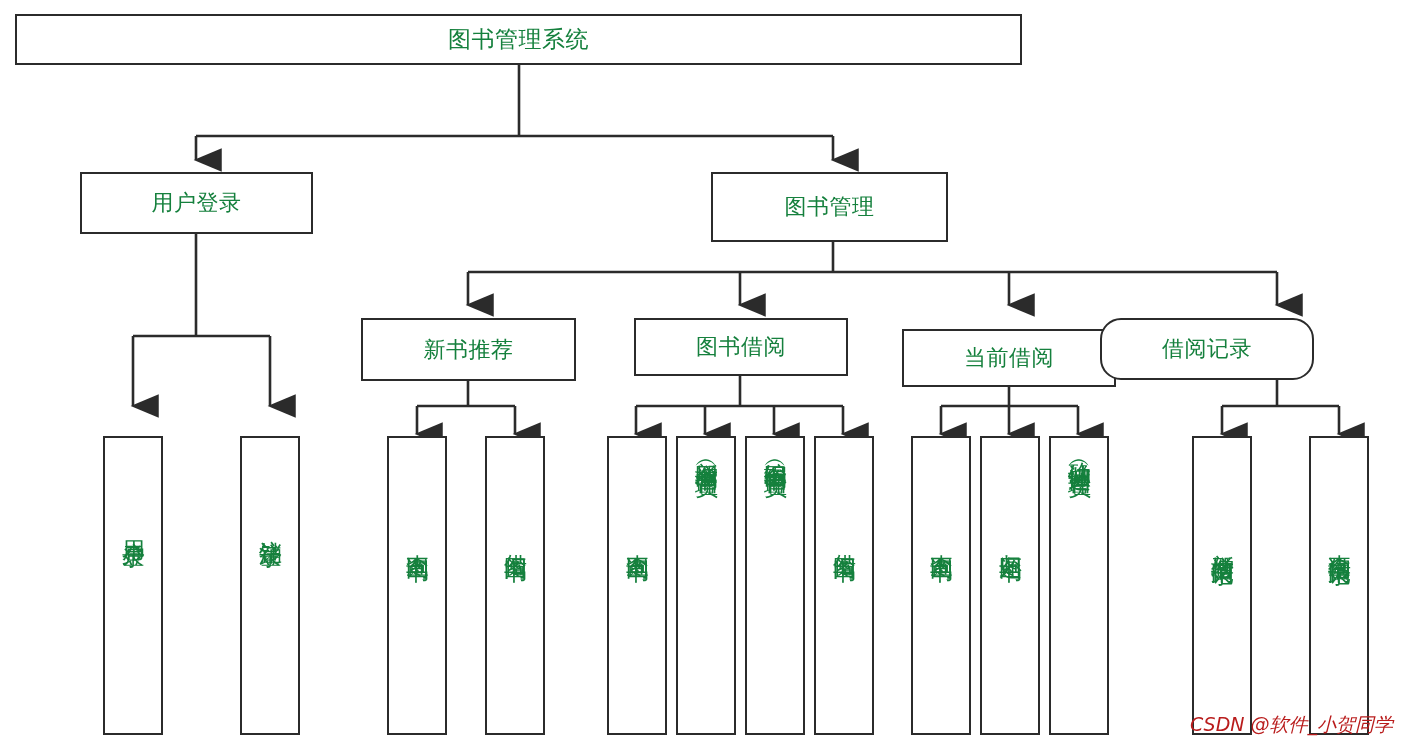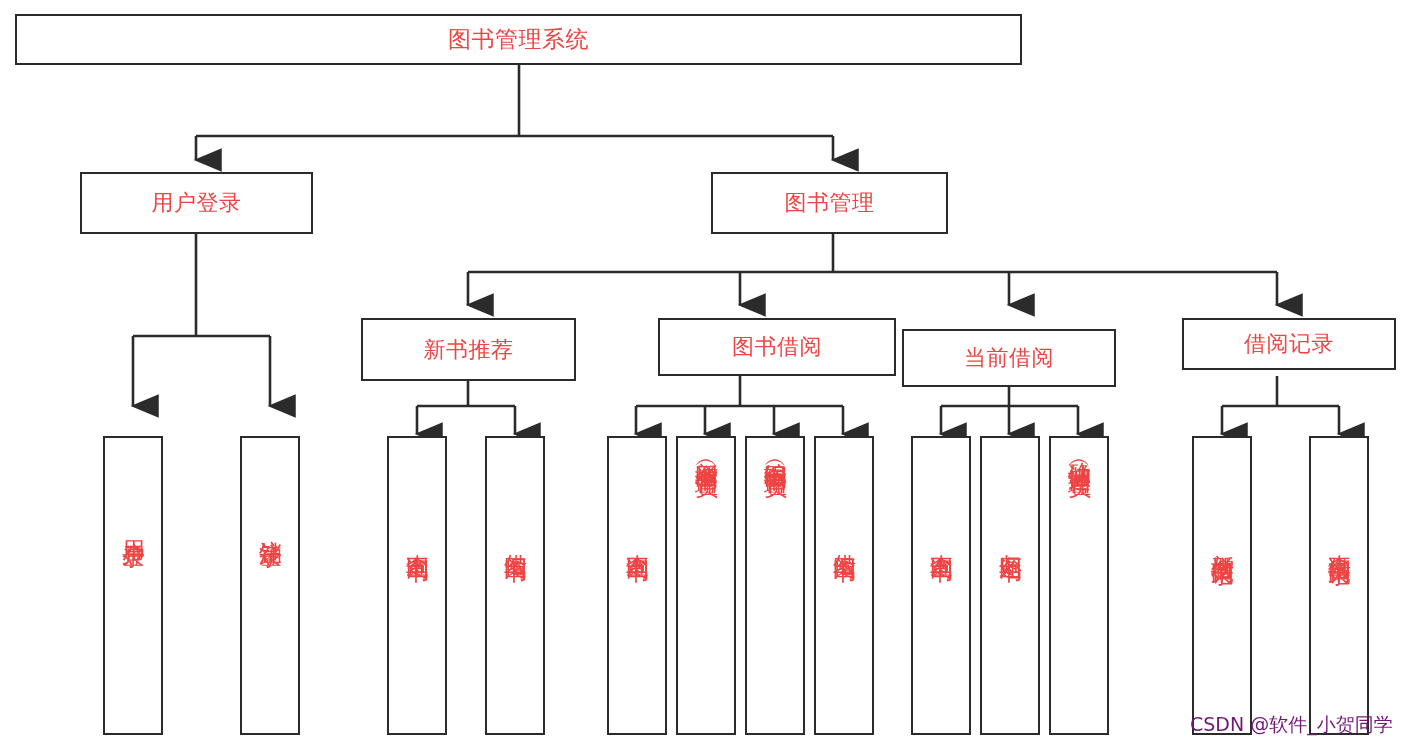--- a/index.html
+++ b/index.html
@@ -30,21 +30,21 @@
     position: absolute;
     box-sizing: border-box;
     background: #ffffff;
     border: 2px solid #2b2b2b;
     display: flex;
     align-items: center;
     justify-content: center;
     z-index: 2;
   }
   .node-label {
-    color: #ef4444;
+    color: #15803d;
     line-height: 1.08;
     text-align: center;
     white-space: nowrap;
     letter-spacing: 0.5px;
   }
   .node.horiz .node-label {
     font-size: 22px;
   }
   .node.root .node-label {
     font-size: 23px;
@@ -65,24 +65,25 @@
     margin-top: 78px;
   }
   .node.vert.midshort .node-label {
     margin-top: 92px;
   }
   .watermark {
     position: absolute;
     left: 1190px;
     top: 712px;
     font-size: 19px;
-    color: #701a75;
+    color: #b91c1c;
     white-space: nowrap;
     z-index: 3;
     font-family: "DejaVu Sans", "Liberation Sans", sans-serif;
+    font-style: italic;
   }
 </style>
 </head>
 <body>
 
 <div id="diagram-root">
 
   <svg id="edge-layer" viewBox="0 0 1405 747" width="1405" height="747" xmlns="http://www.w3.org/2000/svg">
     <defs>
       <marker id="arrowhead" viewBox="0 0 10 12" refX="5" refY="11" markerWidth="9" markerHeight="11" orient="auto-start-reverse">
@@ -146,37 +147,37 @@
   </svg>
 
   <div class="node root horiz" style="left:15px; top:14px; width:1007px; height:51px;">
     <span class="node-label">图书管理系统</span>
   </div>
 
   <div class="node horiz" style="left:80px; top:172px; width:233px; height:62px;">
     <span class="node-label">用户登录</span>
   </div>
 
-  <div class="node horiz" style="left:711px; top:172px; width:237px; height:62px;">
+  <div class="node horiz" style="left:711px; top:172px; width:237px; height:70px;">
     <span class="node-label">图书管理</span>
   </div>
 
   <div class="node horiz" style="left:361px; top:318px; width:215px; height:63px;">
     <span class="node-label">新书推荐</span>
   </div>
 
-  <div class="node horiz" style="left:658px; top:318px; width:238px; height:58px;">
+  <div class="node horiz" style="left:634px; top:318px; width:214px; height:58px;">
     <span class="node-label">图书借阅</span>
   </div>
 
   <div class="node horiz" style="left:902px; top:329px; width:214px; height:58px;">
     <span class="node-label">当前借阅</span>
   </div>
 
-  <div class="node horiz" style="left:1182px; top:318px; width:214px; height:52px;">
+  <div class="node horiz" style="left:1100px; top:318px; width:214px; height:62px;border-radius:21px;">
     <span class="node-label">借阅记录</span>
   </div>
 
   <div class="node vert mid" style="left:103px; top:436px; width:60px; height:299px;">
     <span class="node-label">用户登录</span>
   </div>
 
   <div class="node vert mid" style="left:240px; top:436px; width:60px; height:299px;">
     <span class="node-label">注销登录</span>
   </div>

